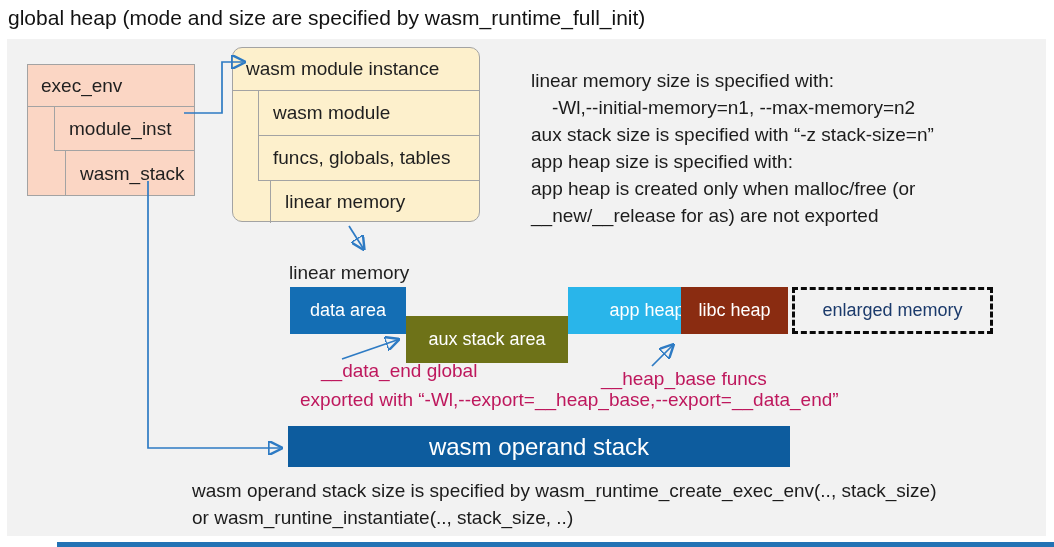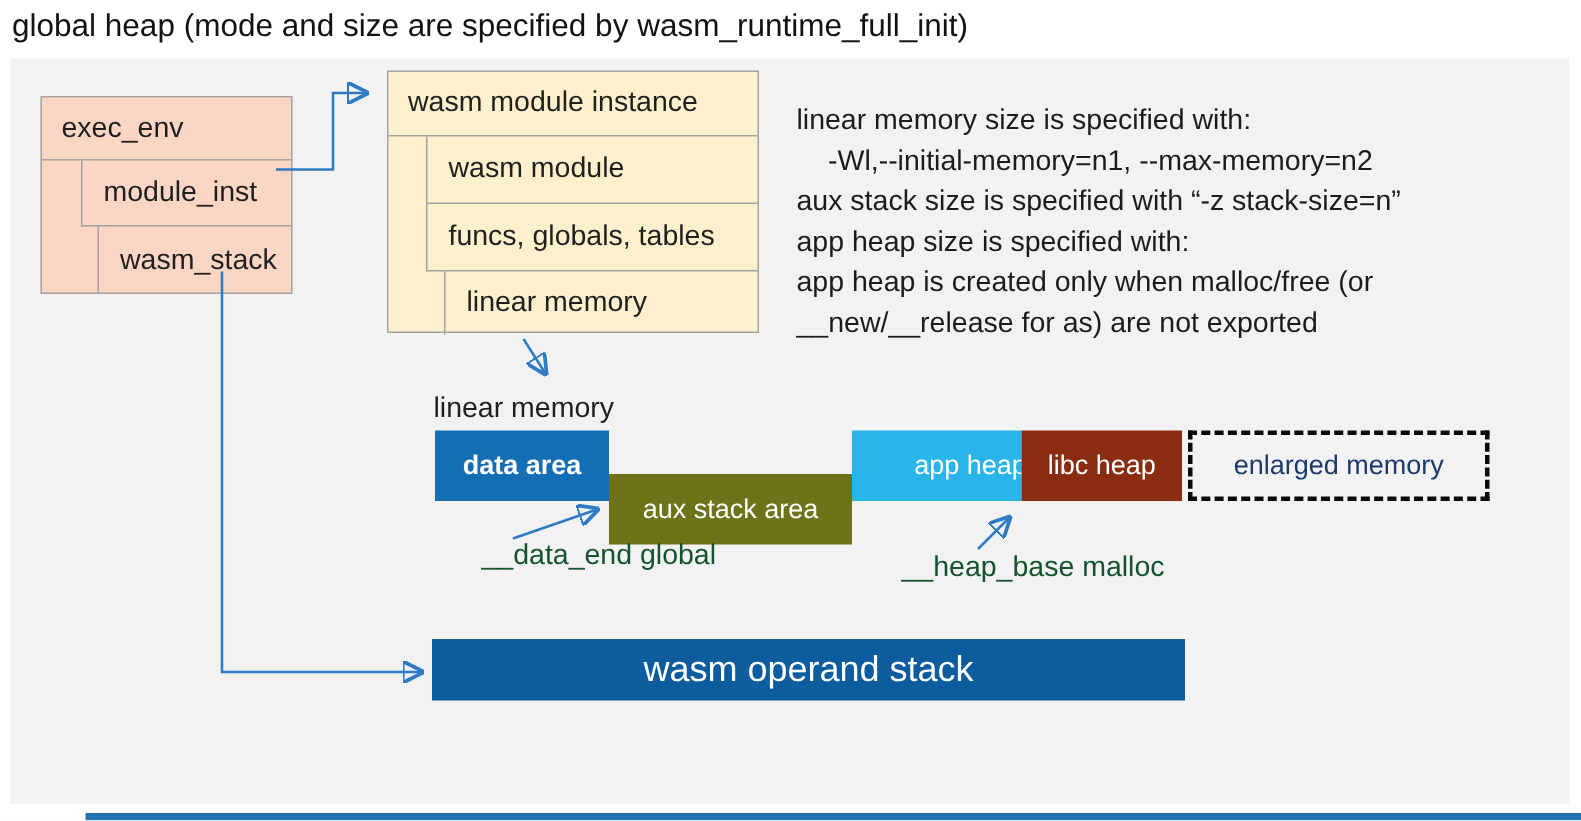--- a/index.html
+++ b/index.html
@@ -16,40 +16,40 @@
   .struct .hdr { display: flex; align-items: center; padding-left: 13px; font-size: 19px; border-bottom: 1px solid #a3a3a3; }
   .struct .row { display: flex; align-items: center; padding-left: 14px; font-size: 19px;
                  border-left: 1px solid #a3a3a3; border-bottom: 1px solid #a3a3a3; }
   .struct .row:last-child { border-bottom: none; margin-left: 37px; }
 
   .exec-env { left: 27px; top: 64px; width: 168px; height: 132px; background: #fbd6c4; }
   .exec-env .hdr { height: 42px; }
   .exec-env .row { margin-left: 26px; height: 44px; }
   .exec-env .row:last-child { height: 45px; }
 
-  .mod-inst { left: 258px; top: 47px; width: 248px; height: 175px; background: #fdf0cc; }
+  .mod-inst { left: 232px; top: 47px; width: 248px; height: 175px; background: #fdf0cc; border-radius: 10px; }
   .mod-inst .hdr { height: 43px; }
   .mod-inst .row { margin-left: 25px; height: 45px; }
   .mod-inst .row:last-child { height: 42px; }
 
   
   .notes-right { position: absolute; left: 531px; top: 52px; font-size: 19px; line-height: 27px; color: #1c1c1c; margin-top: 15px; }
   .notes-right .indent { padding-left: 21px; }
 
   
   .lm-label { position: absolute; left: 289px; top: 262px; font-size: 19px; }
   .seg { position: absolute; top: 287px; height: 47px; display: flex; align-items: center; justify-content: center;
          color: #ffffff; font-size: 18px; white-space: nowrap; }
-  .seg-data     { left: 290px; width: 116px; font-weight: bold; }
+  .seg-data     { left: 290px; width: 116px; }
   .seg-aux      { left: 406px; width: 162px; margin-top: 29px; }
   .seg-app      { left: 568px; width: 113px; padding-left: 45px; }
   .seg-libc     { left: 681px; width: 107px; }
   .seg-enlarged { left: 792px; width: 201px; border: 3px dashed #0a0a0a; color: #1b3a6b; background: transparent; }
 
-  .ann { position: absolute; font-size: 19px; color: #14532d; white-space: nowrap; }
+  .ann { position: absolute; font-size: 19px; color: #be185d; white-space: nowrap; }
   .ann-data-end  { left: 321px; top: 360px; }
   .ann-heap-base { left: 601px; top: 368px; }
   .ann-exported  { left: 300px; top: 389px; }
 
   
   .operand-stack { position: absolute; left: 288px; top: 426px; width: 502px; height: 41px; background: #0d5c9e;
                    display: flex; align-items: center; justify-content: center; color: #ffffff; font-size: 24px; }
 
   .notes-bottom { position: absolute; left: 192px; top: 477px; font-size: 19px; line-height: 27px; color: #1c1c1c; }
 
@@ -90,24 +90,29 @@
   </div>
 
   <div class="lm-label">linear memory</div>
   <div class="seg seg-data" style="background-color: rgb(20, 110, 180);">data area</div>
   <div class="seg seg-aux" style="background-color: rgb(110, 114, 24);">aux stack area</div>
   <div class="seg seg-app" style="background-color: rgb(41, 181, 234);">app heap</div>
   <div class="seg seg-libc" style="background-color: rgb(138, 44, 17);">libc heap</div>
   <div class="seg seg-enlarged">enlarged memory</div>
 
   <div class="ann ann-data-end">__data_end global</div>
-  <div class="ann ann-heap-base">__heap_base malloc</div>
+  <div class="ann ann-heap-base">__heap_base funcs</div>
+  <div class="ann ann-exported">exported with “-Wl,--export=__heap_base,--export=__data_end”</div>
 
   <div class="operand-stack">wasm operand stack</div>
 
+  <div class="notes-bottom">
+    <div>wasm operand stack size is specified by wasm_runtime_create_exec_env(.., stack_size)</div>
+    <div>or wasm_runtine_instantiate(.., stack_size, ..)</div>
+  </div>
 
   <div class="bottom-bar"></div>
 
   <svg class="arrows">
     <defs>
       <marker id="arrow" viewBox="0 0 10 10" refX="8" refY="5" markerWidth="8.5" markerHeight="8.5" orient="auto-start-reverse">
         <path d="M0,0 L10,5 L0,10 z" fill="#2e7bc4" stroke="none"></path>
       </marker>
     </defs>
     <path d="M184,113 L222,113 L222,62 L243,62" marker-end="url(#arrow)"></path>

